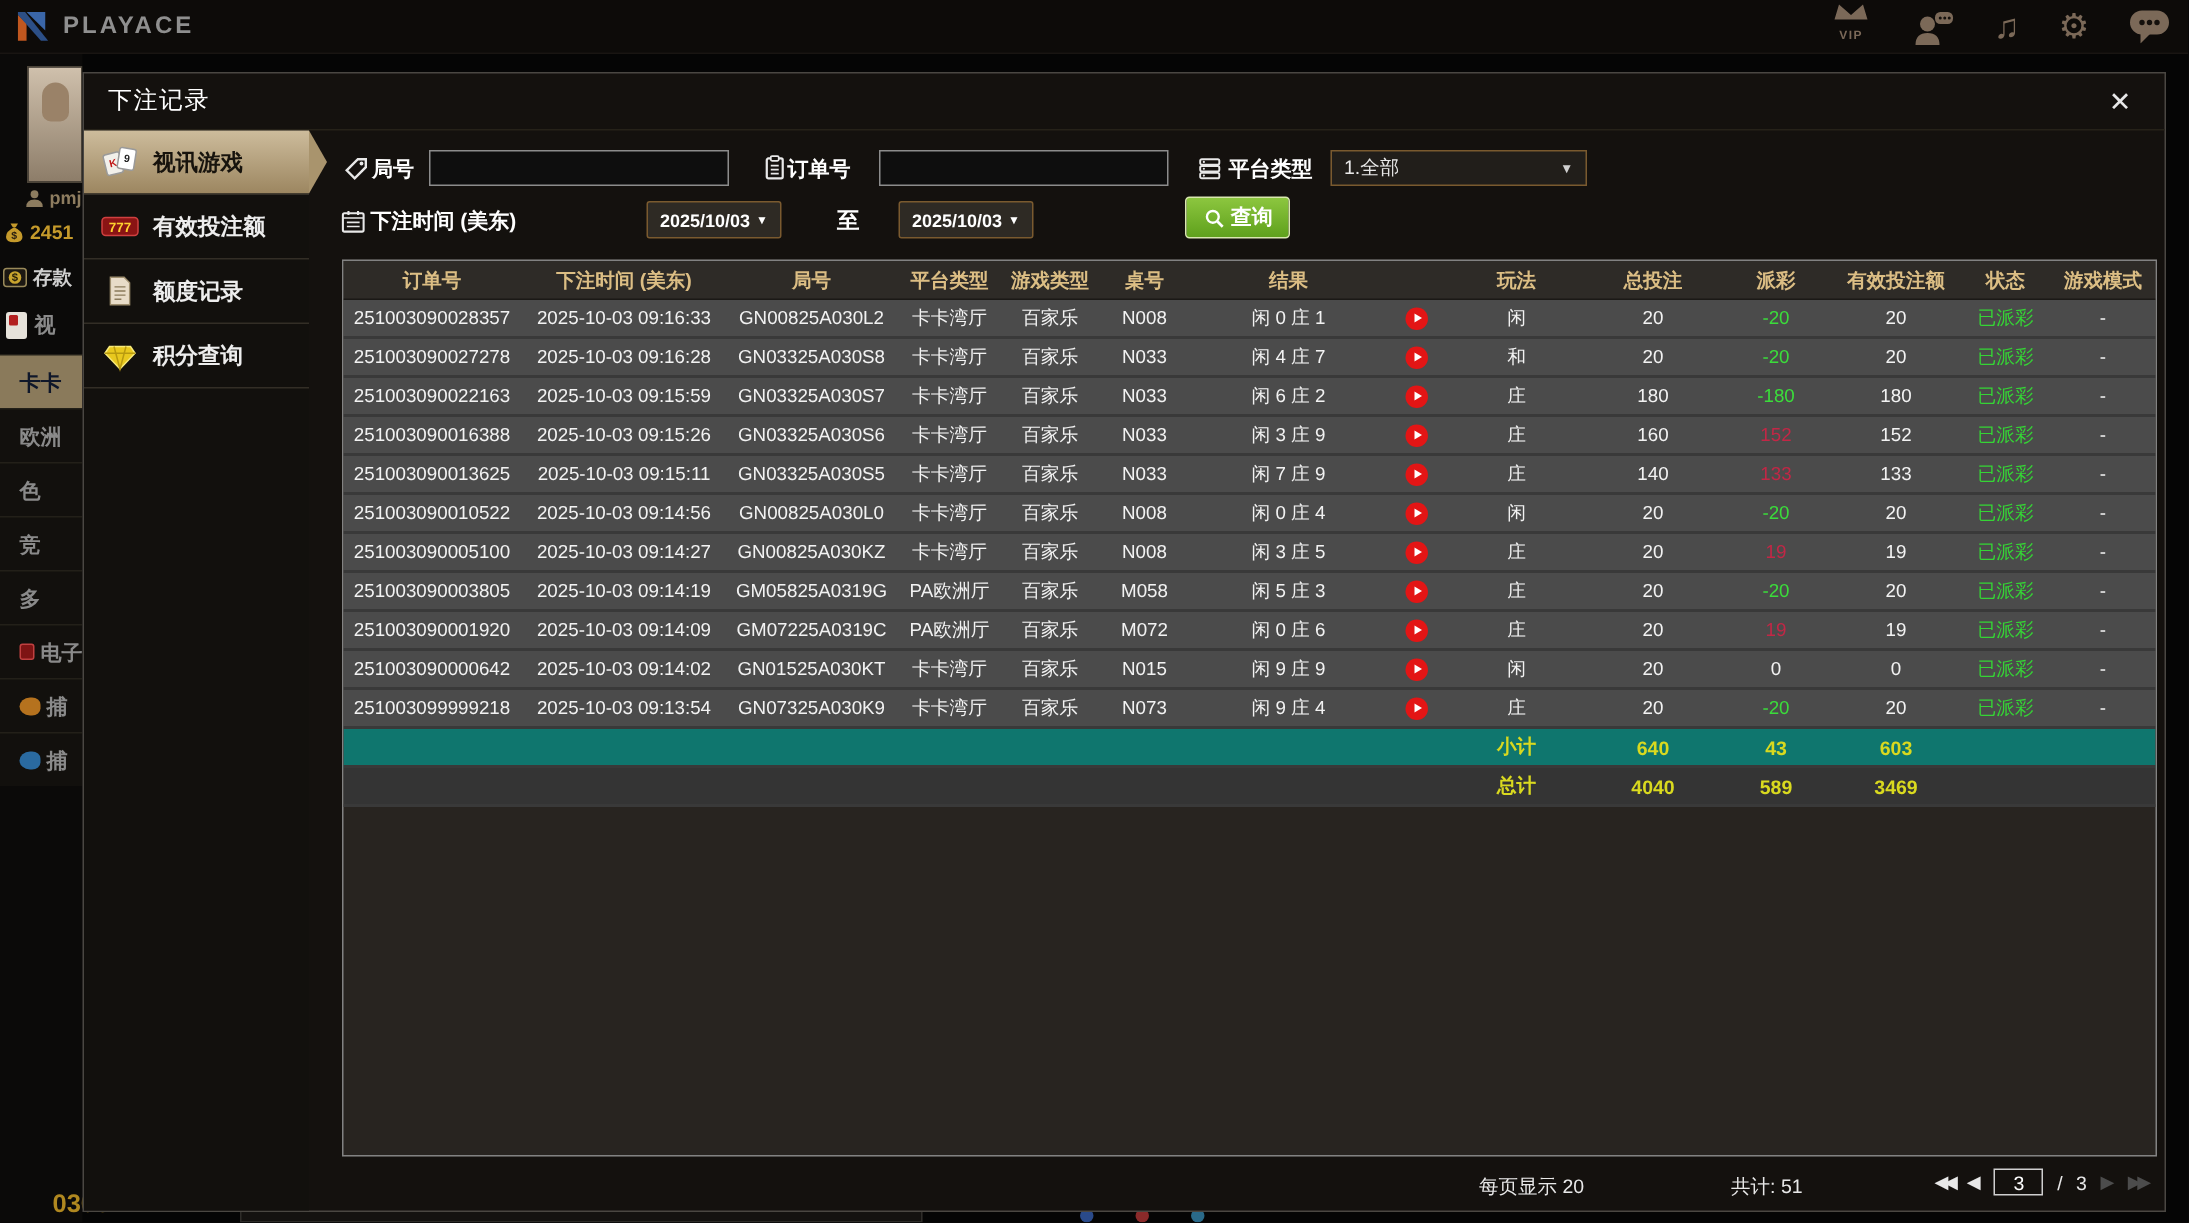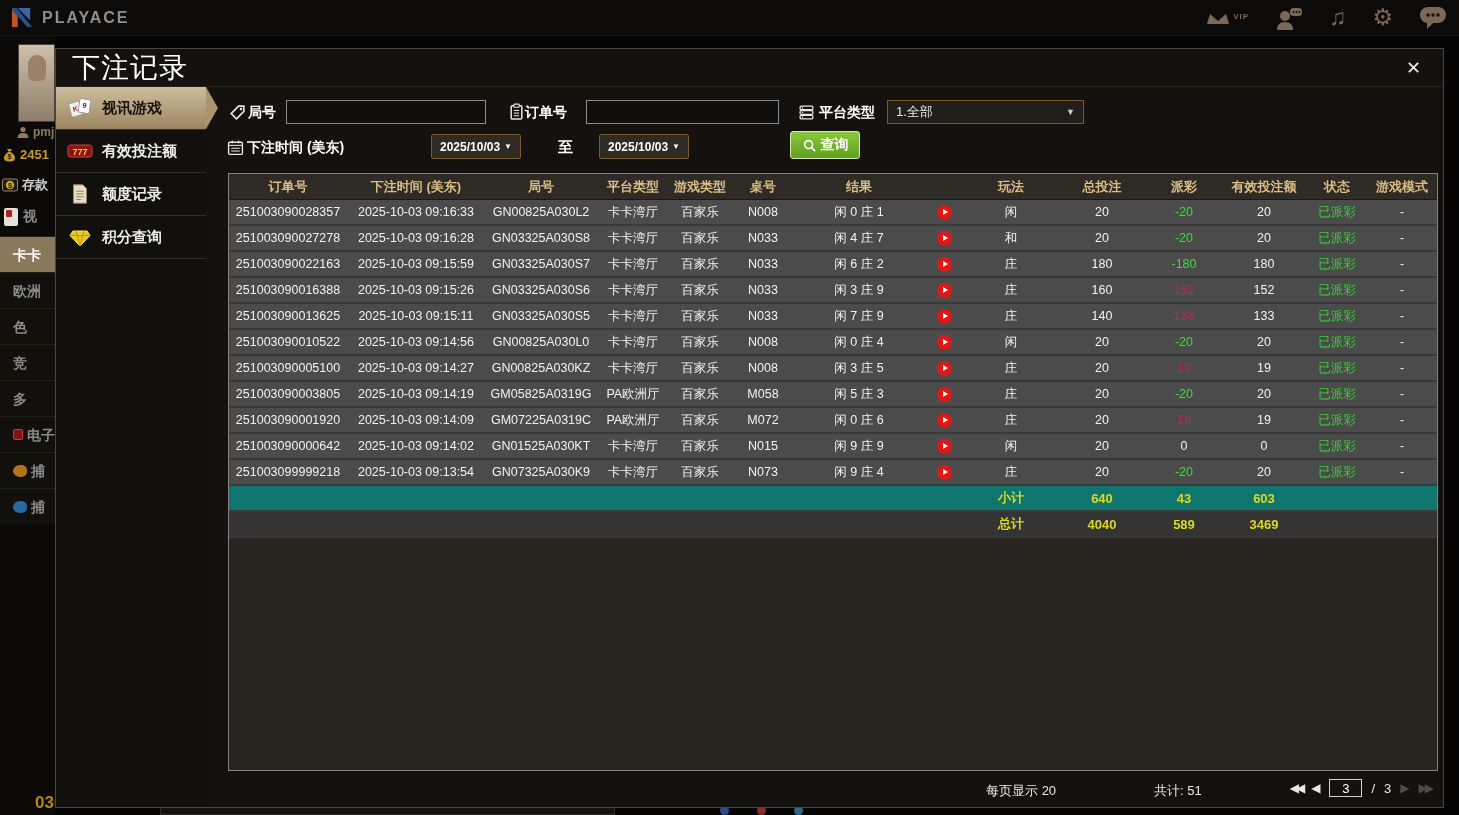--- a/index.html
+++ b/index.html
@@ -6,72 +6,72 @@
   html,body { background:#000; }
   #app { position:relative; width:1459px; height:815px; background:#050505; overflow:hidden;
          font-family:"Liberation Sans", sans-serif; }
 
   
   .topbar { position:absolute; left:0; top:0; width:1459px; height:36px; background:#0d0b09;
             border-bottom:1px solid #191512; display:flex; align-items:center; padding:0 10px; z-index:20; }
   .logo { display:flex; align-items:center; gap:7px; }
   .logo-text { color:#8f8f8f; font-weight:bold; font-size:16px; letter-spacing:2px; }
   .topbar-icons { margin-left:auto; display:flex; gap:26px; align-items:center; padding-right:2px; }
-  .tb-ico { color:#7b6958; font-size:23px; line-height:23px; display:flex; flex-direction:row; align-items:center; cursor:pointer; }
+  .tb-ico { color:#7b6958; font-size:23px; line-height:23px; display:flex; flex-direction:column; align-items:center; cursor:pointer; }
   .vip-label { font-size:8px; font-weight:bold; color:#7b6958; letter-spacing:1px; margin-top:-2px; }
 
   
   .bg-strip { position:absolute; left:0; top:36px; width:55px; height:779px; background:#0b0a09; z-index:1; overflow:hidden; }
   .bg-avatar { position:absolute; left:18px; top:8px; width:37px; height:78px;
                background:linear-gradient(#cfc0ac,#8d7d69); border:1px solid #4a4338; }
   .bg-avatar::after { content:''; position:absolute; left:9px; top:10px; width:18px; height:26px;
                border-radius:9px 9px 6px 6px; background:#9a8268; }
   .bg-user { position:absolute; left:17px; top:89px; color:#8d7c5f; font-size:12px; font-weight:bold; display:flex; gap:4px; align-items:center;}
   .bg-coin { position:absolute; left:3px; top:111px; color:#c59a2b; font-size:13px; font-weight:bold; display:flex; gap:4px; align-items:center;}
   .bg-dep  { position:absolute; left:2px; top:140px; color:#cfcfcf; font-size:13px; font-weight:bold; display:flex; gap:4px; align-items:center;}
   .bg-vid  { position:absolute; left:4px; top:172px; color:#8a8a8a; font-size:14px; font-weight:bold; display:flex; gap:5px; align-items:center;}
   .mini-card { width:14px; height:18px; background:#e6e2da; border-radius:2px; position:relative; }
   .mini-card::after { content:''; position:absolute; left:2px; top:2px; width:6px; height:7px; background:#b32020; border-radius:1px; }
   #bg-nav { position:absolute; left:0; top:200px; width:55px; }
   .bg-nav-item { height:36px; line-height:36px; padding-left:13px; color:#8a8a8a; font-size:14px; font-weight:bold;
                  border-top:1px solid #232019; background:#12100d; white-space:nowrap; display:flex; align-items:center; gap:4px;}
-  .bg-nav-item.hl { background:#8a7a5b; color:#ffffff; }
+  .bg-nav-item.hl { background:#8a7a5b; color:#0f172a; }
   .mini-slot { display:inline-block; width:16px; height:11px; background:#7e1414; border:1px solid #c04040; border-radius:2px; }
   .mini-fish-o { display:inline-block; width:14px; height:12px; background:#b5721e; border-radius:50% 40% 40% 50%; }
   .mini-fish-b { display:inline-block; width:14px; height:12px; background:#2a6aa0; border-radius:50% 40% 40% 50%; }
   .bg-bottom-num { position:absolute; left:35px; top:793px; z-index:1; color:#b08820; font-weight:bold; font-size:17px; }
   .bg-panel { position:absolute; left:160px; top:805px; width:455px; height:10px; border:1px solid #2e2c29; background:#141210; z-index:1; }
   .bg-dots { position:absolute; left:720px; top:806px; z-index:1; display:flex; gap:28px; }
   .bg-dots span { width:9px; height:9px; border-radius:50%; display:inline-block; }
 
   
   .modal { position:absolute; left:55px; top:48px; width:1389px; height:760px; background:#14110e;
            border:1px solid #4a4742; z-index:5; }
   .modal-titlebar { height:38px; display:flex; align-items:center; padding:0 16px; border-bottom:1px solid #262219; }
-  .modal-title { color:#ffffff; font-size:28px; letter-spacing:1px; }
+  .modal-title { color:#ffffff; font-size:16px; letter-spacing:1px; }
   .close-btn { margin-left:auto; color:#e8e8e8; font-size:18px; cursor:pointer; padding:2px 6px; }
 
   
   .tab-col { position:absolute; left:0; top:38px; width:150px; bottom:0; background:#12100d; }
   .tab { height:43px; display:flex; align-items:center; gap:9px; padding-left:11px; border-bottom:1px solid #332e26;
          color:#ededed; font-size:15px; font-weight:bold; position:relative; cursor:pointer; }
   .tab-icon { width:26px; height:24px; display:inline-flex; align-items:center; justify-content:center; }
   .tab.active { background:linear-gradient(#cdbc9c,#9c8660); color:#17130d; z-index:6; }
   .tab.active::after { content:''; position:absolute; right:-12px; top:0;
          border-left:12px solid #a9946d; border-top:21.5px solid transparent; border-bottom:21.5px solid transparent; }
 
   
   .content { position:absolute; left:150px; top:38px; right:0; bottom:0; }
   .f-ico { position:absolute; width:17px; height:17px; }
   .f-label { position:absolute; color:#ffffff; font-size:14px; font-weight:bold; white-space:nowrap; }
   .f-input { position:absolute; height:24px; background:#0e0e0e; border:1px solid #8c8c8c; color:#e8e8e8;
              font-size:13px; padding:0 6px; font-family:"Liberation Sans", sans-serif; }
   #round-input { left:80px; top:13px; width:200px; }
   #order-input { left:380px; top:13px; width:193px; }
-  .f-select { position:absolute; left:681px; top:13px; width:197px; height:24px; background:#211e1a;
+  .f-select { position:absolute; left:681px; top:13px; width:171px; height:24px; background:#211e1a;
               border:1px solid #7a5a2f; color:#e8e8e8; font-size:13px; display:flex; align-items:center;
               padding:0 8px; cursor:pointer; }
   .f-select .caret { margin-left:auto; font-size:9px; color:#cfcfcf; }
   .date-btn { position:absolute; top:47px; width:90px; height:25px; background:#2e2a24; border:1px solid #7a5a2f;
               color:#fff; font-size:12px; font-weight:bold; display:flex; align-items:center; justify-content:center;
               gap:4px; cursor:pointer; border-radius:2px; }
   .date-btn .caret { font-size:8px; }
   #date-from { left:225px; } #date-to { left:393px; }
   #to-label { left:352px; top:51px; font-size:15px; }
   .query-btn { position:absolute; left:584px; top:44px; width:70px; height:28px;

